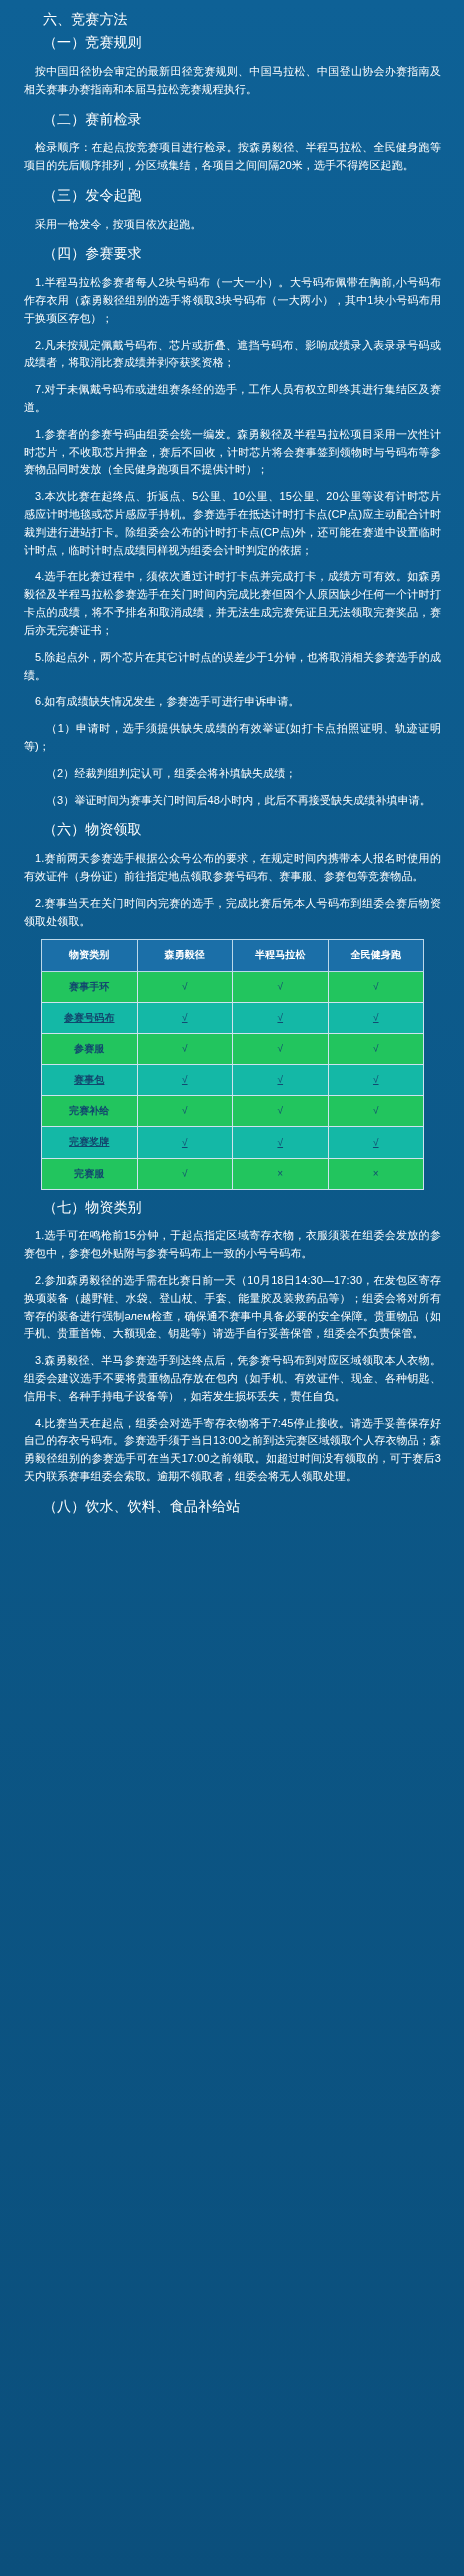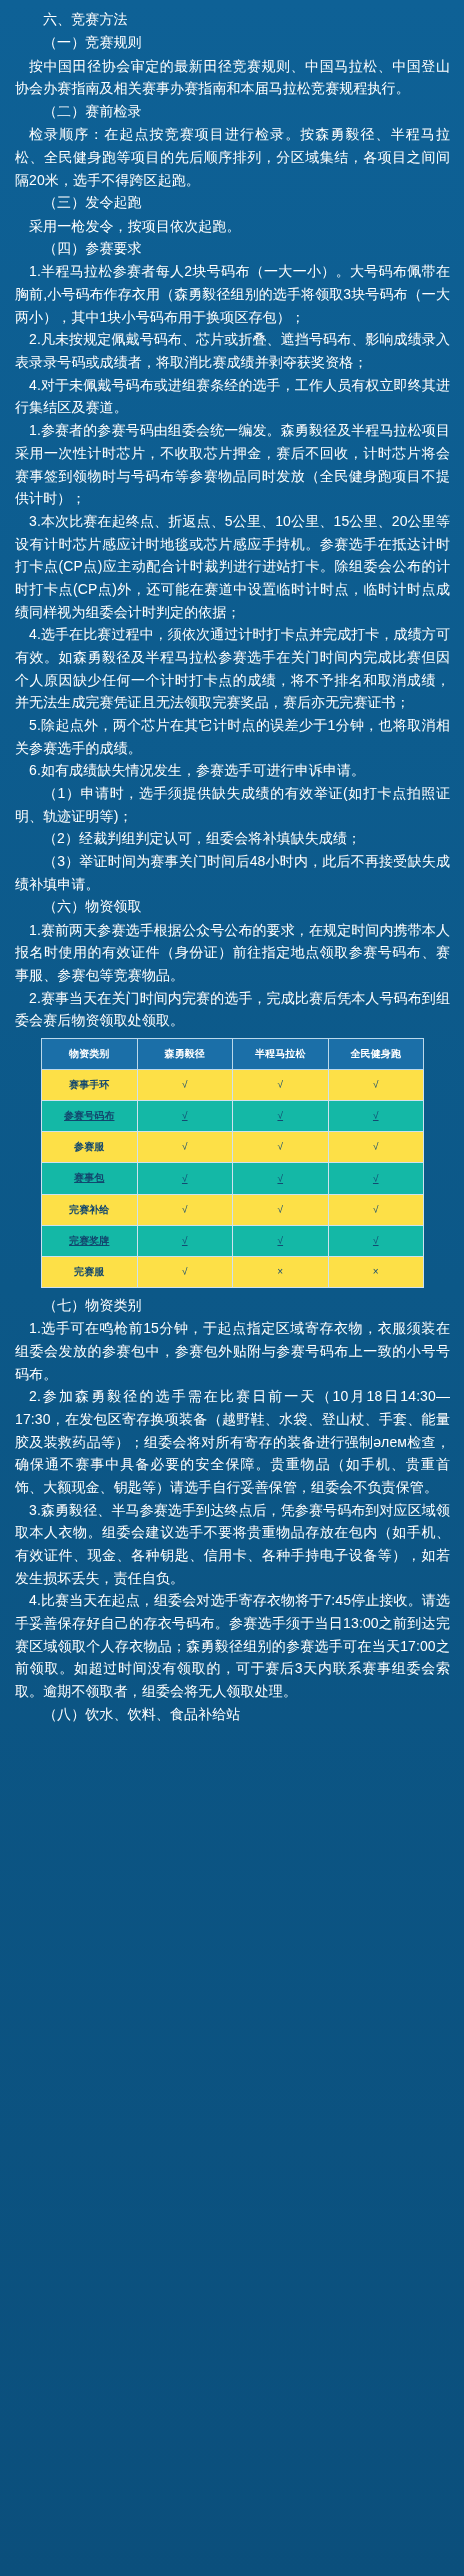--- a/index.html
+++ b/index.html
@@ -25,22 +25,22 @@
     letter-spacing: 0.1px;
   }
   .sec-title {
     font-size: 14px;
     line-height: 1.62;
     margin: 0 0 0.6px 0;
     text-indent: 2em;
     font-weight: normal;
   }
   p.para {
-    margin: 0;
-    font-size: 14px;
+    margin: 9px;
+    font-size: 11px;
     line-height: 1.62;
     text-align: justify;
     text-justify: inter-ideograph;
   }
   p.indent1 {
     text-indent: 1em;
   }
   p.indent2 {
     text-indent: 2em;
   }
@@ -76,21 +76,21 @@
   }
   table.goods td.cat {
     font-weight: bold;
     color: #12476e;
   }
   table.goods tr.alt td {
     background: #14b8a6;
     text-decoration: underline;
   }
   table.goods tr.white td {
-    background: #fde047;
+    background: #22c55e;
   }
   .mark {
     font-size: 10px;
     line-height: 1;
   }
 </style>
 </head>
 <body>
 
 <div class="page">
@@ -98,21 +98,21 @@
       <div class="sec-title">六、竞赛方法</div>
       <div class="sec-title">（一）竞赛规则</div>
       <p class="para indent1">按中国田径协会审定的最新田径竞赛规则、中国马拉松、中国登山协会办赛指南及相关赛事办赛指南和本届马拉松竞赛规程执行。</p>
       <div class="sec-title">（二）赛前检录</div>
       <p class="para indent1">检录顺序：在起点按竞赛项目进行检录。按森勇毅径、半程马拉松、全民健身跑等项目的先后顺序排列，分区域集结，各项目之间间隔20米，选手不得跨区起跑。</p>
       <div class="sec-title">（三）发令起跑</div>
       <p class="para indent1">采用一枪发令，按项目依次起跑。</p>
       <div class="sec-title">（四）参赛要求</div>
       <p class="para indent1">1.半程马拉松参赛者每人2块号码布（一大一小）。大号码布佩带在胸前,小号码布作存衣用（森勇毅径组别的选手将领取3块号码布（一大两小），其中1块小号码布用于换项区存包）；</p>
       <p class="para indent1">2.凡未按规定佩戴号码布、芯片或折叠、遮挡号码布、影响成绩录入表录录号码或成绩者，将取消比赛成绩并剥夺获奖资格；</p>
-      <p class="para indent1">4.对于未佩戴号码布或进组赛条经的选手，工作人员有权立即终其进行集结区及赛道。</p>
+      <p class="para indent1">7.对于未佩戴号码布或进组赛条经的选手，工作人员有权立即终其进行集结区及赛道。</p>
       <p class="para indent1">1.参赛者的参赛号码由组委会统一编发。森勇毅径及半程马拉松项目采用一次性计时芯片，不收取芯片押金，赛后不回收，计时芯片将会赛事签到领物时与号码布等参赛物品同时发放（全民健身跑项目不提供计时）；</p>
       <p class="para indent1">3.本次比赛在起终点、折返点、5公里、10公里、15公里、20公里等设有计时芯片感应计时地毯或芯片感应手持机。参赛选手在抵达计时打卡点(CP点)应主动配合计时裁判进行进站打卡。除组委会公布的计时打卡点(CP点)外，还可能在赛道中设置临时计时点，临时计时点成绩同样视为组委会计时判定的依据；</p>
       <p class="para indent1">4.选手在比赛过程中，须依次通过计时打卡点并完成打卡，成绩方可有效。如森勇毅径及半程马拉松参赛选手在关门时间内完成比赛但因个人原因缺少任何一个计时打卡点的成绩，将不予排名和取消成绩，并无法生成完赛凭证且无法领取完赛奖品，赛后亦无完赛证书；</p>
       <p class="para indent1">5.除起点外，两个芯片在其它计时点的误差少于1分钟，也将取消相关参赛选手的成绩。</p>
       <p class="para indent1">6.如有成绩缺失情况发生，参赛选手可进行申诉申请。</p>
       <p class="para indent2">（1）申请时，选手须提供缺失成绩的有效举证(如打卡点拍照证明、轨迹证明等)；</p>
       <p class="para indent2">（2）经裁判组判定认可，组委会将补填缺失成绩；</p>
       <p class="para indent2">（3）举证时间为赛事关门时间后48小时内，此后不再接受缺失成绩补填申请。</p>
       <div class="sec-title">（六）物资领取</div>
       <p class="para indent1">1.赛前两天参赛选手根据公众号公布的要求，在规定时间内携带本人报名时使用的有效证件（身份证）前往指定地点领取参赛号码布、赛事服、参赛包等竞赛物品。</p>

